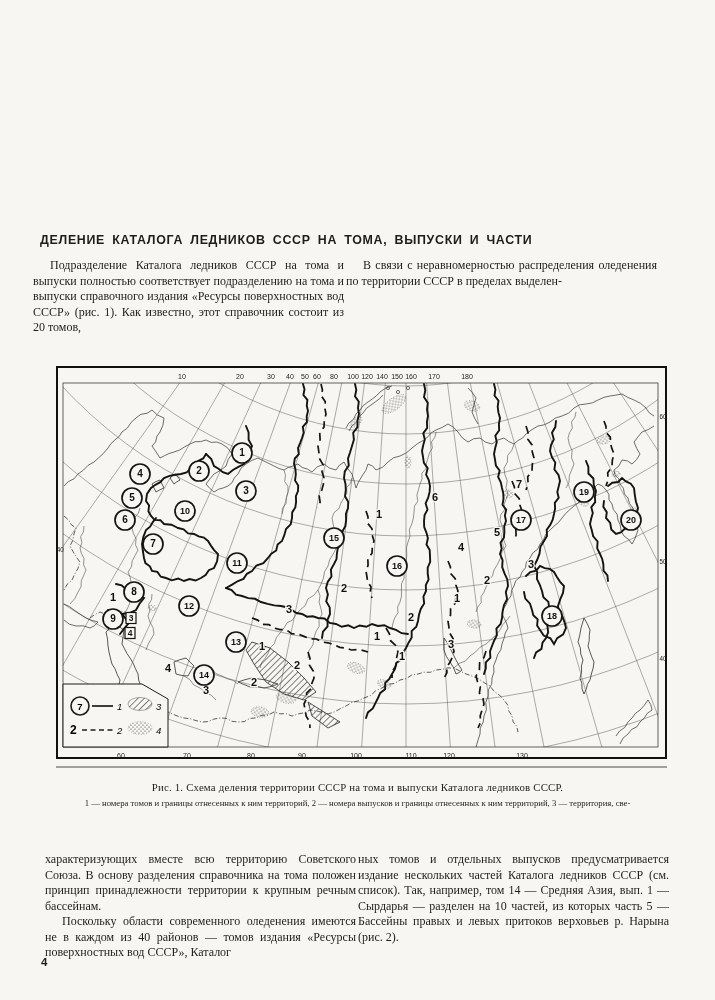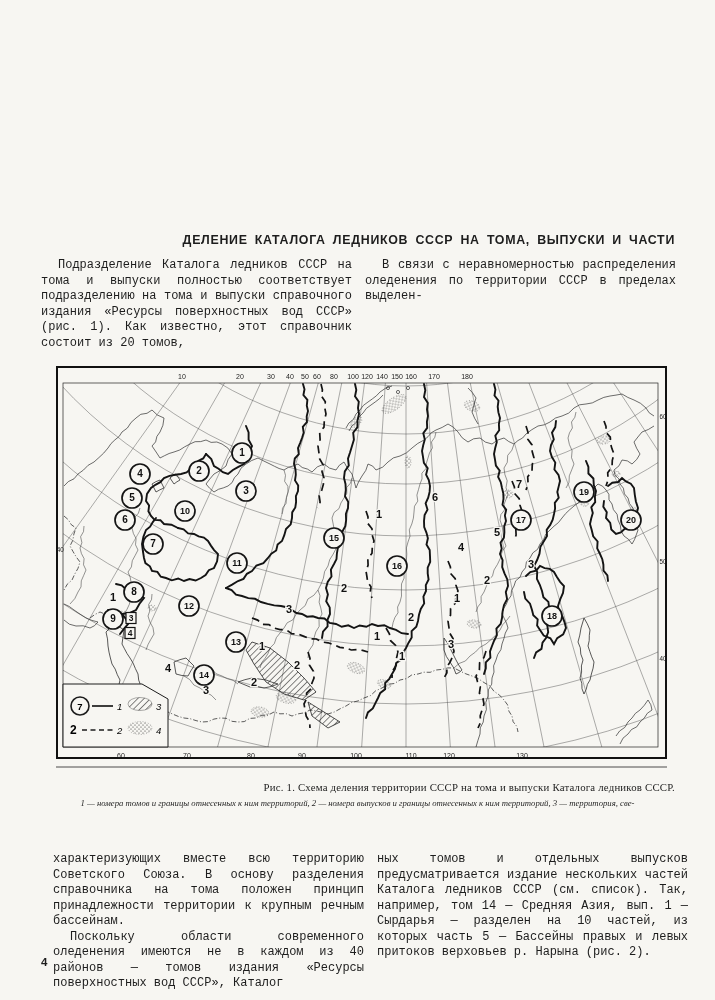--- a/index.html
+++ b/index.html
@@ -1,31 +1,31 @@
 <!DOCTYPE html>
 <html><head>
 <meta charset="utf-8">
 <style>
   html,body{margin:0;padding:0;background:#f7f6f2;}
   .page{position:relative;width:715px;height:1000px;background:#f7f6f2;
         font-family:"Liberation Serif",serif;color:#1d1d1d;overflow:hidden;}
-  .title{position:absolute;top:233px;left:40px;width:635px;text-align:right;
+  .title{position:absolute;top:233px;left:40px;width:635px;text-align:left;
          font-family:"Liberation Sans",sans-serif;font-weight:bold;font-size:12.4px;
          letter-spacing:.7px;word-spacing:3px;}
-  .cols{position:absolute;left:41px;width:635px;display:flex;gap:13px;font-family:Liberation Mono, monospace;}
+  .cols{position:absolute;left:33px;width:635px;display:flex;gap:2px;}
   .intro{top:258px;}
   .bottom-cols{top:852px;margin-left:12px;}
   .col{width:311px;font-size:12px;line-height:15.5px;text-align:justify;}
   .col p{margin:0;}
   .col p.indent{text-indent:17px;}
   .figure-svg{position:absolute;top:366px;left:56px;}
-  .caption{position:absolute;top:781px;left:40px;width:635px;text-align:right;
+  .caption{position:absolute;top:781px;left:40px;width:635px;text-align:center;
            font-size:10.8px;letter-spacing:.2px;}
   .note{position:absolute;top:798px;left:43px;width:629px;text-align:center;
-        font-size:8.7px;line-height:11.3px;color:#262626;font-style:italic;}
+        font-size:8.7px;line-height:11.3px;color:#262626;}
   .pagenum{position:absolute;top:956px;left:41px;font-family:"Liberation Sans",sans-serif;
            font-weight:bold;font-size:11.5px;}
   svg text{font-family:"Liberation Sans",sans-serif;}
 </style>
 </head>
 <body>
 
 <div class="page">
 
   <div class="title">ДЕЛЕНИЕ КАТАЛОГА ЛЕДНИКОВ СССР НА ТОМА, ВЫПУСКИ И ЧАСТИ</div>

